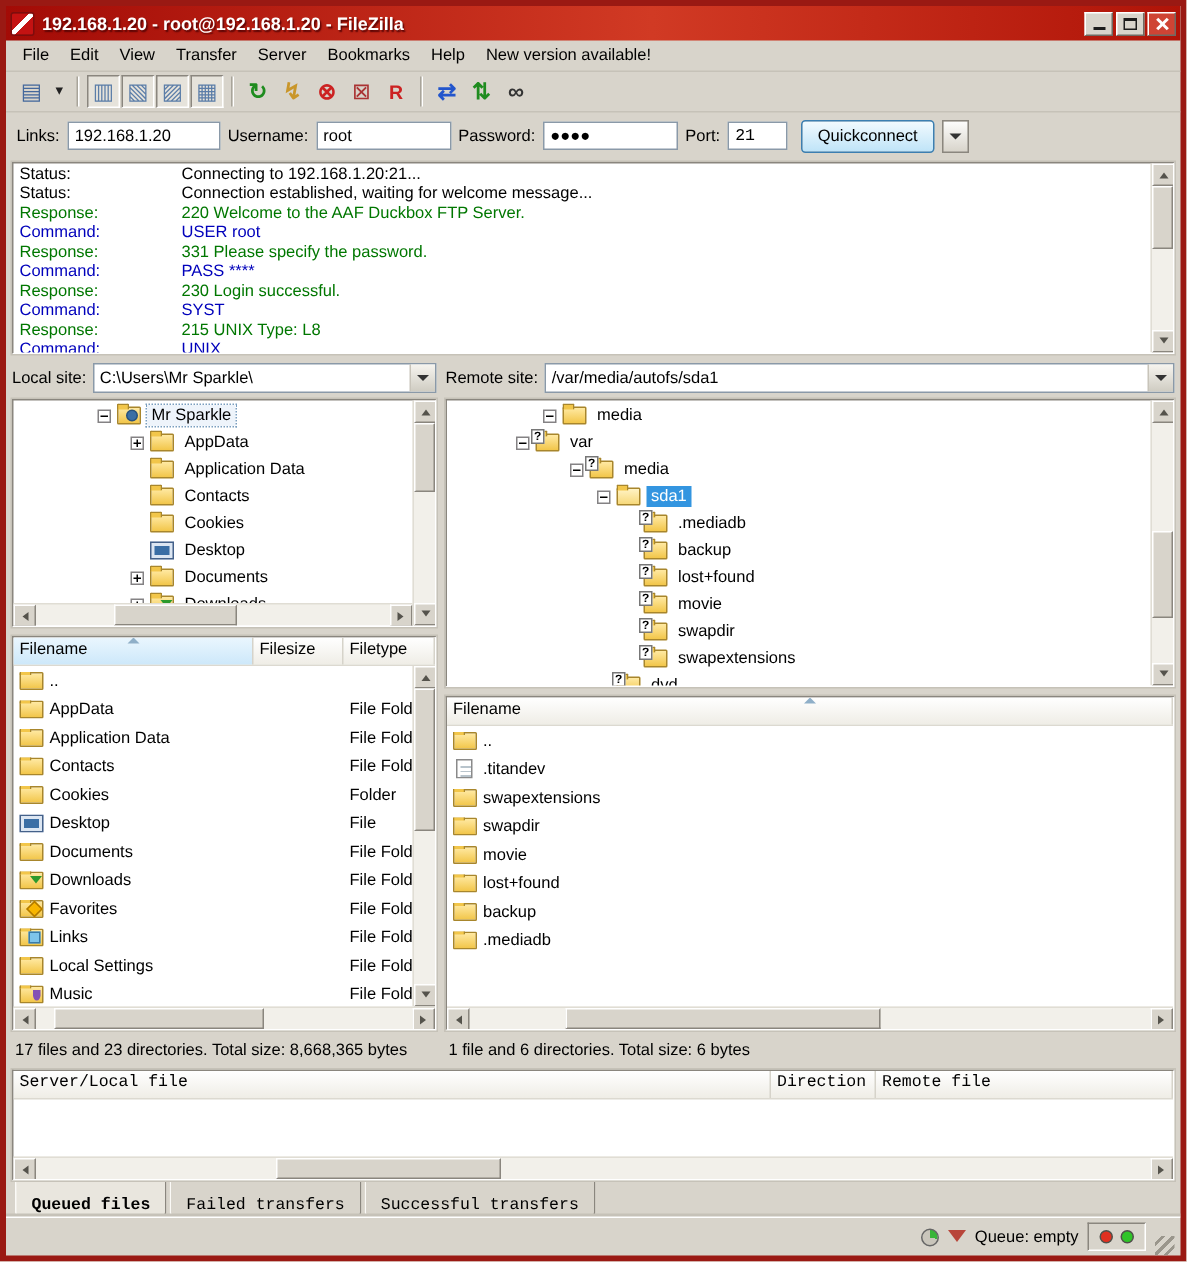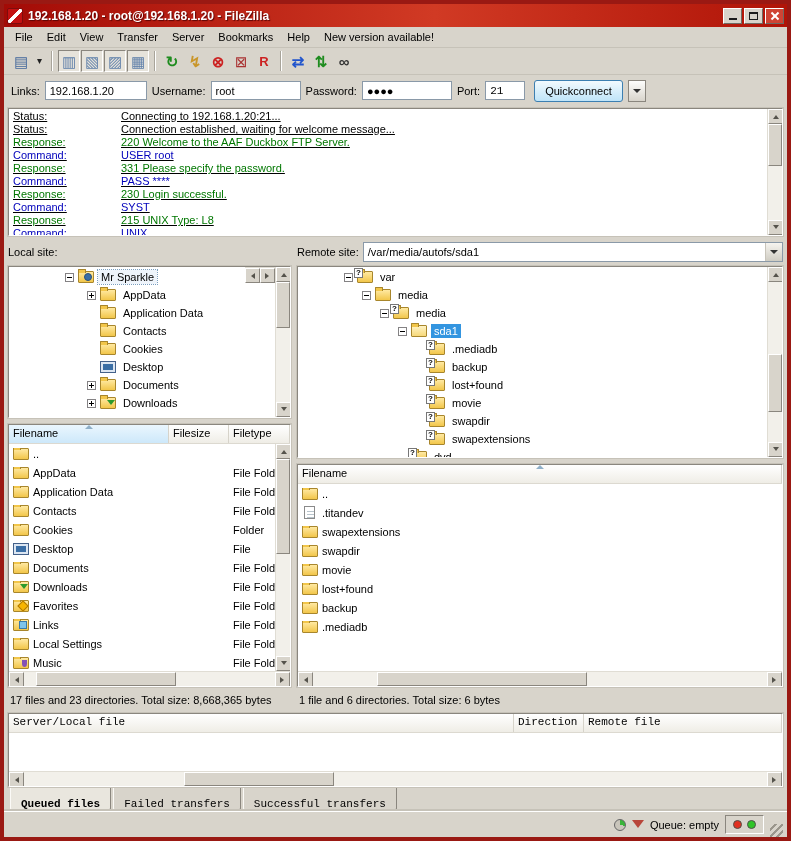--- a/index.html
+++ b/index.html
@@ -33,38 +33,38 @@
   .w-host{width:102px;} .w-user{width:90px;} .w-pass{width:90px;} .w-port{width:40px;font-family:Liberation Mono, monospace;}
   .qc-btn { height:22px; border:1px solid #3c7fb1; border-radius:3px; background:linear-gradient(#f2fafe,#bfe4f8); font:11px "Liberation Sans",sans-serif; padding:0 10px; margin-left:4px; }
   .qc-dd { width:18px; height:22px; border:1px solid #8a867e; background:linear-gradient(#fdfdfc,#d8d4cb); display:flex; align-items:center; justify-content:center; }
   .dd-tri { width:0; height:0; border:4px solid transparent; border-top:4px solid #333; margin-top:4px; }
 
   
   .box { background:#fff; border:1px solid; border-color:#8a867e #fff #fff #8a867e; outline:1px solid #c6c2b8; overflow:hidden; }
 
   
   .logbox { height:128px; flex:none; margin:2px 4px 0; display:flex; }
-  .log-lines { flex:1; overflow:hidden; padding:1px 0 0 4px;text-decoration:underline; }
+  .log-lines { flex:1; overflow:hidden; padding:1px 0 0 4px; }
   .log-line { display:flex; line-height:13px; white-space:nowrap; }
   .log-label { width:108px; flex:none; }
   .l-status { color:#000; } .l-response { color:#007700; } .l-command { color:#0000bb; }
 
   
   .panes { flex:1; display:flex; margin:4px 4px 0; min-height:0; }
   .pane-left { width:283px; flex:none; display:flex; flex-direction:column; min-height:0; }
   .splitter-v { width:6px; flex:none; cursor:col-resize; }
   .pane-right { flex:1; display:flex; flex-direction:column; min-width:0; min-height:0; }
   .site-row { height:24px; flex:none; display:flex; align-items:center; gap:4px; }
   .combo { flex:1; height:20px; border:1px solid #8a99a8; background:#fff; display:flex; align-items:center; min-width:0; }
   .combo-text { flex:1; padding:0 4px; white-space:nowrap; overflow:hidden; }
   .combo-dd { width:17px; height:18px; flex:none; border-left:1px solid #c8c4ba; background:linear-gradient(#f6f4ef,#cfccc2); display:flex; align-items:center; justify-content:center; }
 
   .ltree-box { height:152px; flex:none; margin-top:2px; display:flex; }
   .rtree-box { height:192px; flex:none; margin-top:2px; display:flex; }
-  .tree-main { flex:1; display:flex; flex-direction:row; min-width:0; }
+  .tree-main { flex:1; display:flex; flex-direction:column; min-width:0; }
   .tree-rows { flex:1; overflow:hidden; padding-top:1px; }
   .trow { display:flex; align-items:center; height:18px; white-space:nowrap; }
   .lvl2{padding-left:56px;} .lvl3{padding-left:78px;}
   .rlvl1{padding-left:46px;} .rlvl2{padding-left:64px;} .rlvl3{padding-left:82px;} .rlvl4{padding-left:100px;} .rlvl5{padding-left:118px;}
   .exp { width:9px; height:9px; flex:none; margin-right:4px; position:relative; }
   .exp-plus,.exp-minus { border:1px solid #848284; background:#fff; }
   .exp-plus::before,.exp-minus::before { content:""; position:absolute; left:1px; right:1px; top:3px; height:1px; background:#000; }
   .exp-plus::after { content:""; position:absolute; top:1px; bottom:1px; left:3px; width:1px; background:#000; }
   .tlabel { padding:1px 3px; }
   .tlabel.sel { background:#3395e0; color:#fff; }
@@ -269,20 +269,26 @@
           <span class="tri tri-down"></span>
         </span>
     </div>
   </div>
 
   <div class="panes">
 
     <div class="pane-left">
       <div class="site-row">
         <span>Local site:</span>
+        <span class="combo">
+          <span class="combo-text">C:\Users\Mr Sparkle\</span>
+          <span class="combo-dd">
+              <span class="dd-tri"></span>
+            </span>
+        </span>
       </div>
 
       <div class="box ltree-box">
         <div class="tree-main">
           <div class="tree-rows">
 
               <div class="trow lvl2">
                 <span class="exp exp-minus"></span>
                 <span class="ticon i-user"></span>
                 <span class="tlabel focusrow">Mr Sparkle</span>
@@ -512,30 +518,30 @@
           <span class="combo-dd">
               <span class="dd-tri"></span>
             </span>
         </span>
       </div>
 
       <div class="box rtree-box">
         <div class="tree-main">
           <div class="tree-rows">
 
-              <div class="trow rlvl1">
-                <span class="exp exp-minus"></span>
-                <span class="ticon i-folderq"></span>
-                <span class="tlabel">var</span>
-              </div>
-
               <div class="trow rlvl2">
                 <span class="exp exp-minus"></span>
                 <span class="ticon i-folder"></span>
                 <span class="tlabel">media</span>
+              </div>
+
+              <div class="trow rlvl1">
+                <span class="exp exp-minus"></span>
+                <span class="ticon i-folderq"></span>
+                <span class="tlabel">var</span>
               </div>
 
               <div class="trow rlvl3">
                 <span class="exp exp-minus"></span>
                 <span class="ticon i-folderq"></span>
                 <span class="tlabel">media</span>
               </div>
 
               <div class="trow rlvl4">
                 <span class="exp exp-minus"></span>

